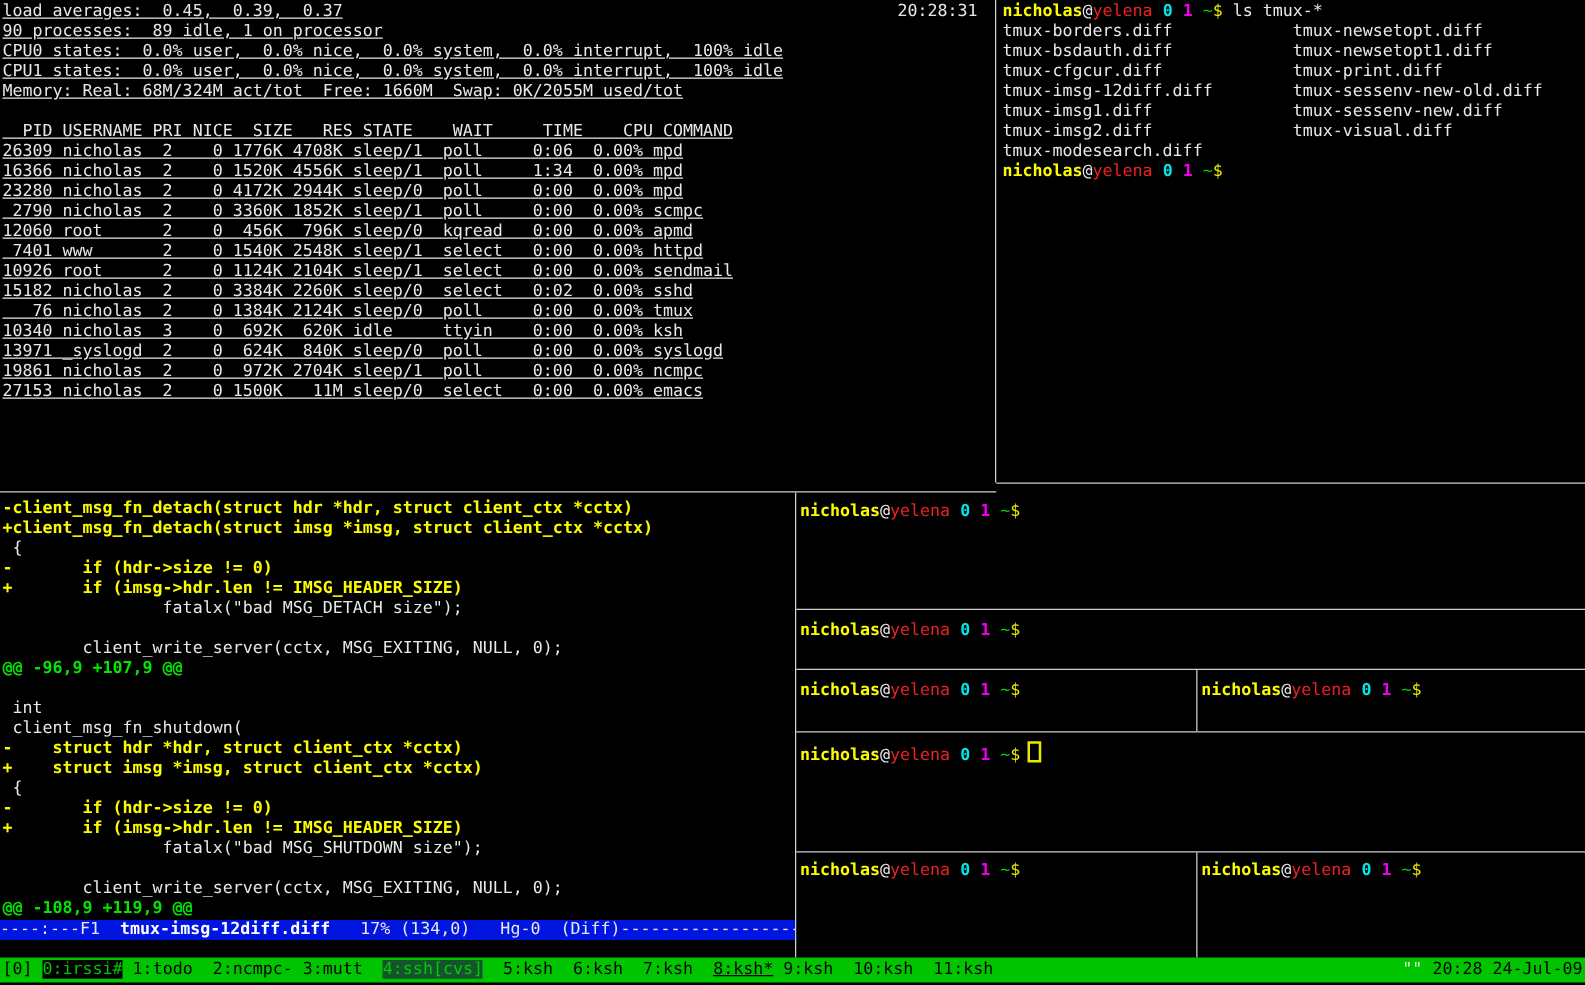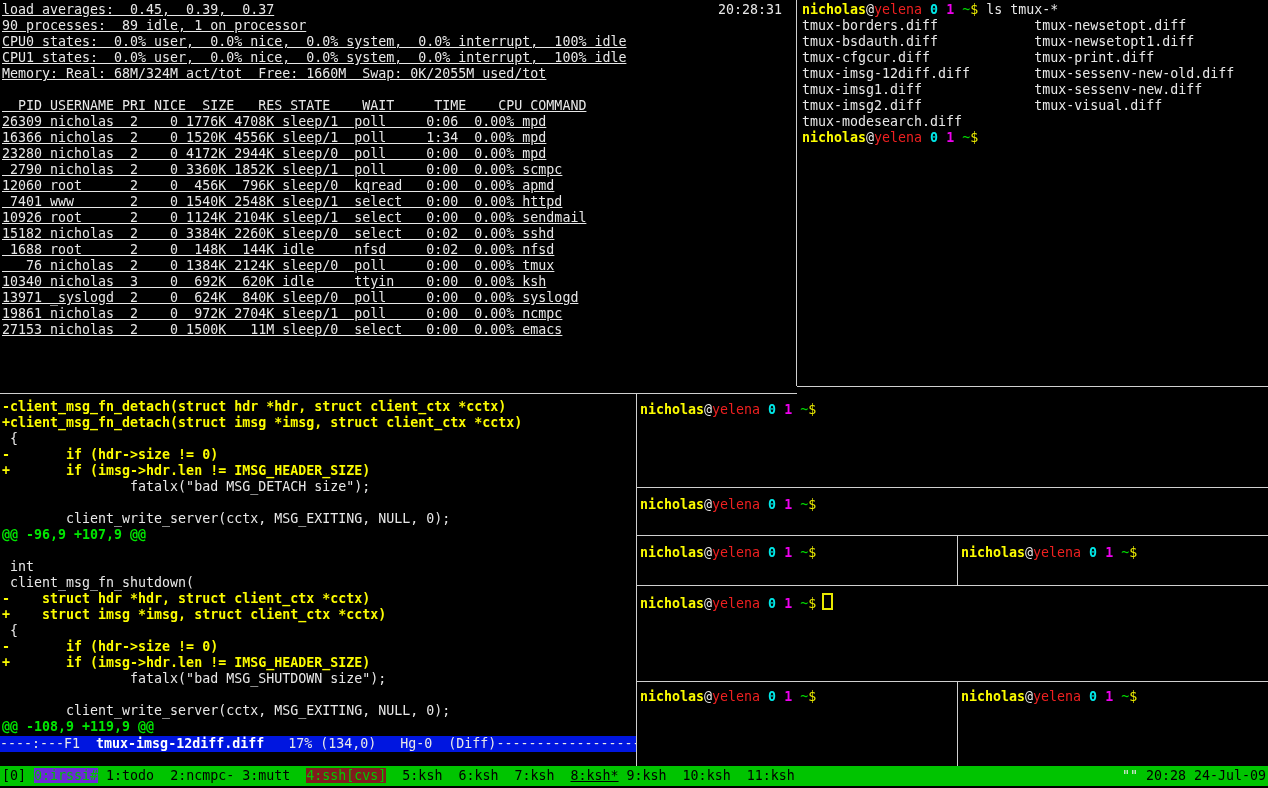--- a/index.html
+++ b/index.html
@@ -51,22 +51,22 @@
   #b-he{left:637px;top:681px;width:631px;height:1px;}
   #b-vfg{left:957px;top:682px;width:1px;height:84px;}
 
   #cursor{display:inline-block;width:7px;height:13px;border:2px solid #e8e800;
     margin-left:6px;vertical-align:-2px;}
 
   
   #statusbar{position:absolute;left:0;top:766px;width:1268px;height:20px;
     background:#00c400;color:#000;white-space:pre;line-height:20px;
     overflow:hidden;padding-left:2px;box-sizing:border-box;}
-  .w-alert{background:#6d28d9;color:#00c400;}
-  .w-external{background:#7f1d1d;color:#00cc00;}
+  .w-alert{background:#000000;color:#00c400;}
+  .w-external{background:#14532d;color:#00cc00;}
   .w-current{text-decoration:underline;}
   .w-normal{}
   #status-right{position:absolute;right:2px;top:0;white-space:pre;}
   #pane-title{color:#e8e8e8;}
 </style>
 </head>
 <body>
 
 <div id="screen">
 
@@ -82,21 +82,20 @@
     <div class="line">  PID USERNAME PRI NICE  SIZE   RES STATE    WAIT     TIME    CPU COMMAND</div>
     <div>
         <div class="line">26309 nicholas  2    0 1776K 4708K sleep/1  poll     0:06  0.00% mpd</div>
         <div class="line">16366 nicholas  2    0 1520K 4556K sleep/1  poll     1:34  0.00% mpd</div>
         <div class="line">23280 nicholas  2    0 4172K 2944K sleep/0  poll     0:00  0.00% mpd</div>
         <div class="line"> 2790 nicholas  2    0 3360K 1852K sleep/1  poll     0:00  0.00% scmpc</div>
         <div class="line">12060 root      2    0  456K  796K sleep/0  kqread   0:00  0.00% apmd</div>
         <div class="line"> 7401 www       2    0 1540K 2548K sleep/1  select   0:00  0.00% httpd</div>
         <div class="line">10926 root      2    0 1124K 2104K sleep/1  select   0:00  0.00% sendmail</div>
         <div class="line">15182 nicholas  2    0 3384K 2260K sleep/0  select   0:02  0.00% sshd</div>
-        <div class="line"> 1688 root      2    0  148K  144K idle     nfsd     0:02  0.00% nfsd</div>
         <div class="line">   76 nicholas  2    0 1384K 2124K sleep/0  poll     0:00  0.00% tmux</div>
         <div class="line">10340 nicholas  3    0  692K  620K idle     ttyin    0:00  0.00% ksh</div>
         <div class="line">13971 _syslogd  2    0  624K  840K sleep/0  poll     0:00  0.00% syslogd</div>
         <div class="line">19861 nicholas  2    0  972K 2704K sleep/1  poll     0:00  0.00% ncmpc</div>
         <div class="line">27153 nicholas  2    0 1500K   11M sleep/0  select   0:00  0.00% emacs</div>
       </div>
     <span id="clock">20:28:31</span>
   </div>
 
   <div class="pane" id="pane-ls">

